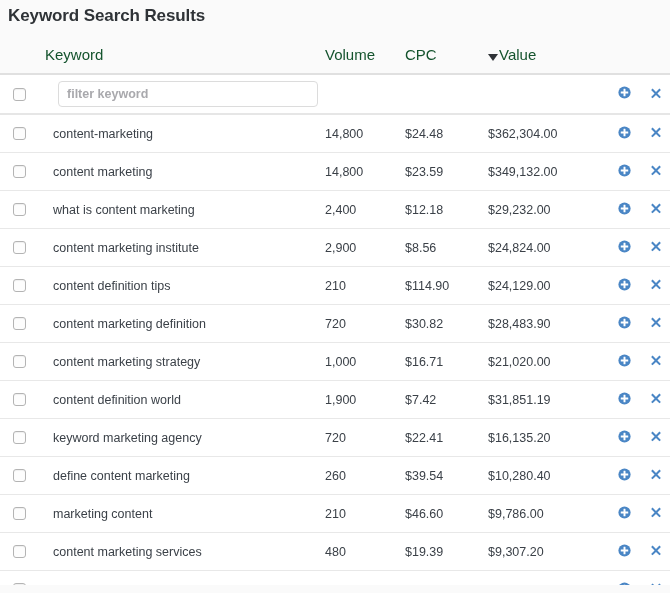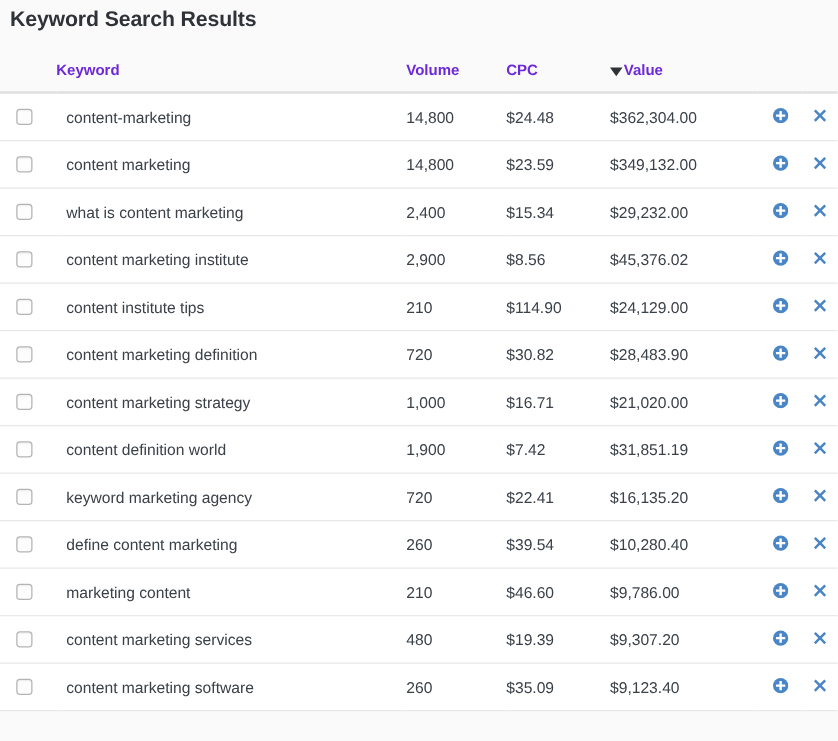--- a/index.html
+++ b/index.html
@@ -50,23 +50,23 @@
   
   col.c-check  { width: 45px; }
   col.c-kw     { width: 280px; }
   col.c-vol    { width: 80px; }
   col.c-cpc    { width: 83px; }
   col.c-val    { width: 118px; }
   col.c-add    { width: 36px; }
   col.c-del    { width: 28px; }
 
   thead th {
-    font-size: 12px;
-    font-weight: bold;
-    color: #6d28d9;
+    font-size: 15px;
+    font-weight: normal;
+    color: #14532d;
     text-align: left;
     padding: 0 0 10px 0;
     vertical-align: bottom;
     border-bottom: 2px solid #e0e0e0;
     height: 30px;
     background: transparent;
   }
   thead th.th-check { border-bottom: 2px solid #e0e0e0; }
   thead th .thlabel { display: inline-block; }
 
@@ -199,20 +199,37 @@
             <span class="thlabel">CPC</span>
           </th>
           <th>
             <span class="sort-caret"></span><span class="thlabel">Value</span>
           </th>
           <th></th>
           <th></th>
         </tr>
       </thead>
       <tbody id="tbody">
+          <tr class="filter-row">
+            <td class="td-check">
+              <input type="checkbox" class="cbx" style="">
+            </td>
+            <td class="td-kw"><input type="text" class="filter-input" placeholder="filter keyword" style=""></td>
+            <td class="td-vol"></td>
+            <td class="td-cpc"></td>
+            <td class="td-val"></td>
+            <td class="td-add"><span class="icon-btn icon-add"><svg width="13" height="13" viewBox="0 0 16 16" aria-hidden="true">
+                  <circle cx="8" cy="8" r="7.5" fill="#4a86c5"></circle>
+                  <rect x="6.8" y="3.4" width="2.4" height="9.2" rx="0.4" fill="#ffffff"></rect>
+                  <rect x="3.4" y="6.8" width="9.2" height="2.4" rx="0.4" fill="#ffffff"></rect>
+                </svg></span></td>
+            <td class="td-del"><span class="icon-btn icon-del"><svg width="12" height="12" viewBox="0 0 16 16" aria-hidden="true">
+                  <path d="M3.4 2.1 L8 6.7 L12.6 2.1 L14.5 4.0 L9.9 8.6 L14.5 13.2 L12.6 15.1 L8 10.5 L3.4 15.1 L1.5 13.2 L6.1 8.6 L1.5 4.0 Z" fill="#4a86c5"></path>
+                </svg></span></td>
+          </tr>
           <tr>
             <td class="td-check">
               <input type="checkbox" class="cbx" style="">
             </td>
             <td class="td-kw"><span>content-marketing</span></td>
             <td class="td-vol"><span>14,800</span></td>
             <td class="td-cpc"><span>$24.48</span></td>
             <td class="td-val"><span>$362,304.00</span></td>
             <td class="td-add"><span class="icon-btn icon-add"><svg width="13" height="13" viewBox="0 0 16 16" aria-hidden="true">
                   <circle cx="8" cy="8" r="7.5" fill="#4a86c5"></circle>
@@ -239,53 +256,53 @@
             <td class="td-del"><span class="icon-btn icon-del"><svg width="12" height="12" viewBox="0 0 16 16" aria-hidden="true">
                   <path d="M3.4 2.1 L8 6.7 L12.6 2.1 L14.5 4.0 L9.9 8.6 L14.5 13.2 L12.6 15.1 L8 10.5 L3.4 15.1 L1.5 13.2 L6.1 8.6 L1.5 4.0 Z" fill="#4a86c5"></path>
                 </svg></span></td>
           </tr>
           <tr>
             <td class="td-check">
               <input type="checkbox" class="cbx" style="">
             </td>
             <td class="td-kw"><span>what is content marketing</span></td>
             <td class="td-vol"><span>2,400</span></td>
-            <td class="td-cpc"><span>$15.34</span></td>
+            <td class="td-cpc"><span>$12.18</span></td>
             <td class="td-val"><span>$29,232.00</span></td>
             <td class="td-add"><span class="icon-btn icon-add"><svg width="13" height="13" viewBox="0 0 16 16" aria-hidden="true">
                   <circle cx="8" cy="8" r="7.5" fill="#4a86c5"></circle>
                   <rect x="6.8" y="3.4" width="2.4" height="9.2" rx="0.4" fill="#ffffff"></rect>
                   <rect x="3.4" y="6.8" width="9.2" height="2.4" rx="0.4" fill="#ffffff"></rect>
                 </svg></span></td>
             <td class="td-del"><span class="icon-btn icon-del"><svg width="12" height="12" viewBox="0 0 16 16" aria-hidden="true">
                   <path d="M3.4 2.1 L8 6.7 L12.6 2.1 L14.5 4.0 L9.9 8.6 L14.5 13.2 L12.6 15.1 L8 10.5 L3.4 15.1 L1.5 13.2 L6.1 8.6 L1.5 4.0 Z" fill="#4a86c5"></path>
                 </svg></span></td>
           </tr>
           <tr>
             <td class="td-check">
               <input type="checkbox" class="cbx" style="">
             </td>
             <td class="td-kw"><span>content marketing institute</span></td>
             <td class="td-vol"><span>2,900</span></td>
             <td class="td-cpc"><span>$8.56</span></td>
-            <td class="td-val"><span>$45,376.02</span></td>
-            <td class="td-add"><span class="icon-btn icon-add"><svg width="13" height="13" viewBox="0 0 16 16" aria-hidden="true">
-                  <circle cx="8" cy="8" r="7.5" fill="#4a86c5"></circle>
-                  <rect x="6.8" y="3.4" width="2.4" height="9.2" rx="0.4" fill="#ffffff"></rect>
-                  <rect x="3.4" y="6.8" width="9.2" height="2.4" rx="0.4" fill="#ffffff"></rect>
-                </svg></span></td>
-            <td class="td-del"><span class="icon-btn icon-del"><svg width="12" height="12" viewBox="0 0 16 16" aria-hidden="true">
-                  <path d="M3.4 2.1 L8 6.7 L12.6 2.1 L14.5 4.0 L9.9 8.6 L14.5 13.2 L12.6 15.1 L8 10.5 L3.4 15.1 L1.5 13.2 L6.1 8.6 L1.5 4.0 Z" fill="#4a86c5"></path>
-                </svg></span></td>
-          </tr>
-          <tr>
-            <td class="td-check">
-              <input type="checkbox" class="cbx" style="">
-            </td>
-            <td class="td-kw"><span>content institute tips</span></td>
+            <td class="td-val"><span>$24,824.00</span></td>
+            <td class="td-add"><span class="icon-btn icon-add"><svg width="13" height="13" viewBox="0 0 16 16" aria-hidden="true">
+                  <circle cx="8" cy="8" r="7.5" fill="#4a86c5"></circle>
+                  <rect x="6.8" y="3.4" width="2.4" height="9.2" rx="0.4" fill="#ffffff"></rect>
+                  <rect x="3.4" y="6.8" width="9.2" height="2.4" rx="0.4" fill="#ffffff"></rect>
+                </svg></span></td>
+            <td class="td-del"><span class="icon-btn icon-del"><svg width="12" height="12" viewBox="0 0 16 16" aria-hidden="true">
+                  <path d="M3.4 2.1 L8 6.7 L12.6 2.1 L14.5 4.0 L9.9 8.6 L14.5 13.2 L12.6 15.1 L8 10.5 L3.4 15.1 L1.5 13.2 L6.1 8.6 L1.5 4.0 Z" fill="#4a86c5"></path>
+                </svg></span></td>
+          </tr>
+          <tr>
+            <td class="td-check">
+              <input type="checkbox" class="cbx" style="">
+            </td>
+            <td class="td-kw"><span>content definition tips</span></td>
             <td class="td-vol"><span>210</span></td>
             <td class="td-cpc"><span>$114.90</span></td>
             <td class="td-val"><span>$24,129.00</span></td>
             <td class="td-add"><span class="icon-btn icon-add"><svg width="13" height="13" viewBox="0 0 16 16" aria-hidden="true">
                   <circle cx="8" cy="8" r="7.5" fill="#4a86c5"></circle>
                   <rect x="6.8" y="3.4" width="2.4" height="9.2" rx="0.4" fill="#ffffff"></rect>
                   <rect x="3.4" y="6.8" width="9.2" height="2.4" rx="0.4" fill="#ffffff"></rect>
                 </svg></span></td>
             <td class="td-del"><span class="icon-btn icon-del"><svg width="12" height="12" viewBox="0 0 16 16" aria-hidden="true">
                   <path d="M3.4 2.1 L8 6.7 L12.6 2.1 L14.5 4.0 L9.9 8.6 L14.5 13.2 L12.6 15.1 L8 10.5 L3.4 15.1 L1.5 13.2 L6.1 8.6 L1.5 4.0 Z" fill="#4a86c5"></path>

